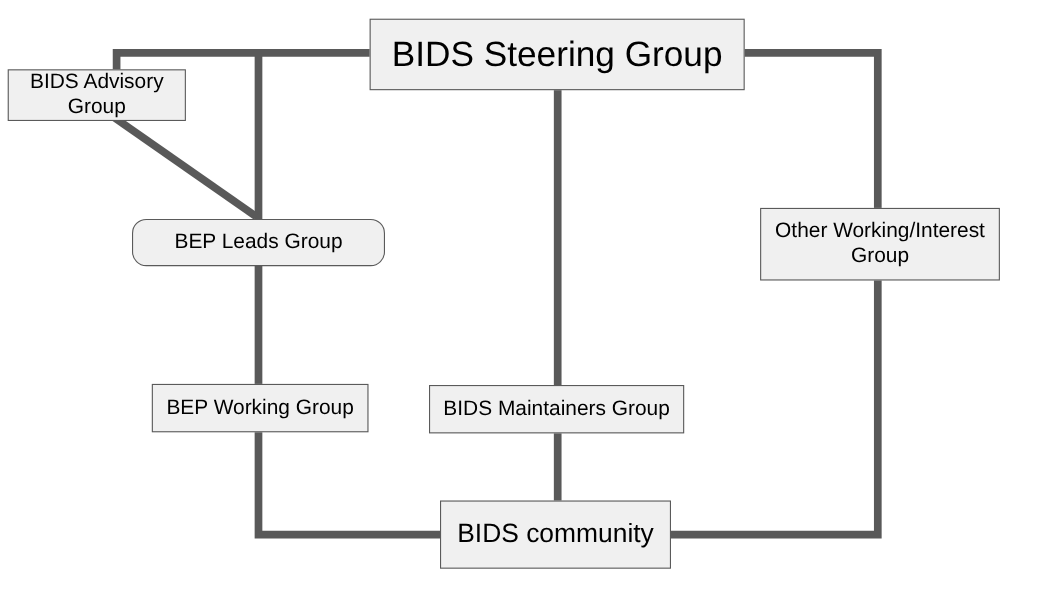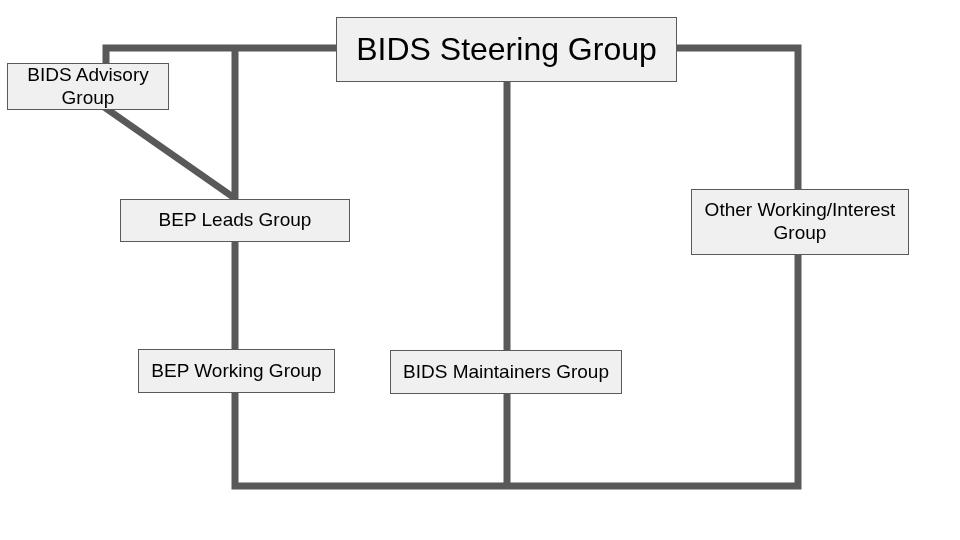--- a/index.html
+++ b/index.html
@@ -37,21 +37,21 @@
     justify-content: center;
     text-align: center;
     box-sizing: border-box;
     background: var(--box-fill, #f0f0f0);
     border: 1px solid var(--box-border, #5a5a5a);
     color: var(--text, #000000);
     line-height: 1.2;
   }
   #node-steering     { left: 336px; top: 17px;  width: 341px; height: 65px; font-size: 32px; }
   #node-advisory     { left: 7px;   top: 63px;  width: 162px; height: 47px; font-size: 19px; }
-  #node-bep-leads    { left: 120px; top: 199px; width: 230px; height: 43px; font-size: 19px; }
+  #node-bep-leads    { left: 120px; top: 199px; width: 230px; height: 43px; font-size: 19px; border-radius: 13px; }
   #node-maintainers  { left: 390px; top: 200px; width: 232px; height: 42px; font-size: 19px; }
   #node-other        { left: 691px; top: 189px; width: 218px; height: 66px; font-size: 19px; padding: 0 10px; }
   #node-bep-working  { left: 138px; top: 349px; width: 197px; height: 44px; font-size: 19px; }
   #node-contributors { left: 390px; top: 350px; width: 232px; height: 44px; font-size: 19px; }
   #node-community    { left: 400px; top: 455px; width: 210px; height: 62px; font-size: 24px; }
 </style>
 </head>
 <body>
 
 <div class="canvas">
@@ -83,14 +83,17 @@
   </div>
 
   <div class="node" id="node-other">
     <span>Other Working/Interest Group</span>
   </div>
 
   <div class="node" id="node-contributors">
     <span>BIDS Maintainers Group</span>
   </div>
 
+  <div class="node" id="node-community">
+    <span>BIDS community</span>
+  </div>
 
 </div>
 
 </body></html>

